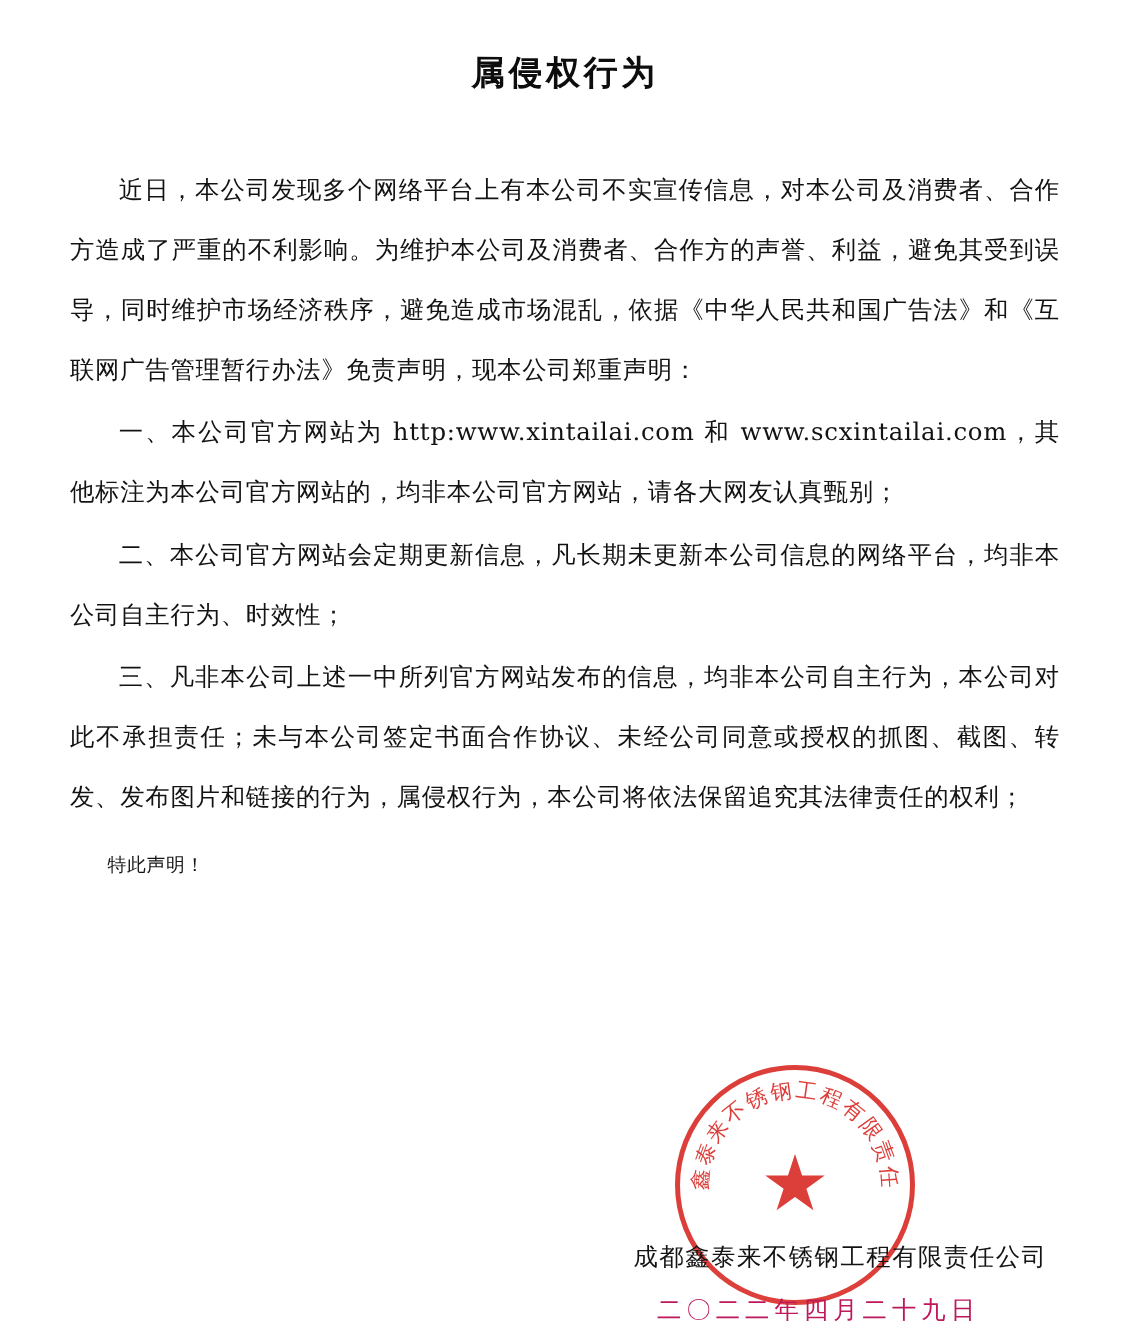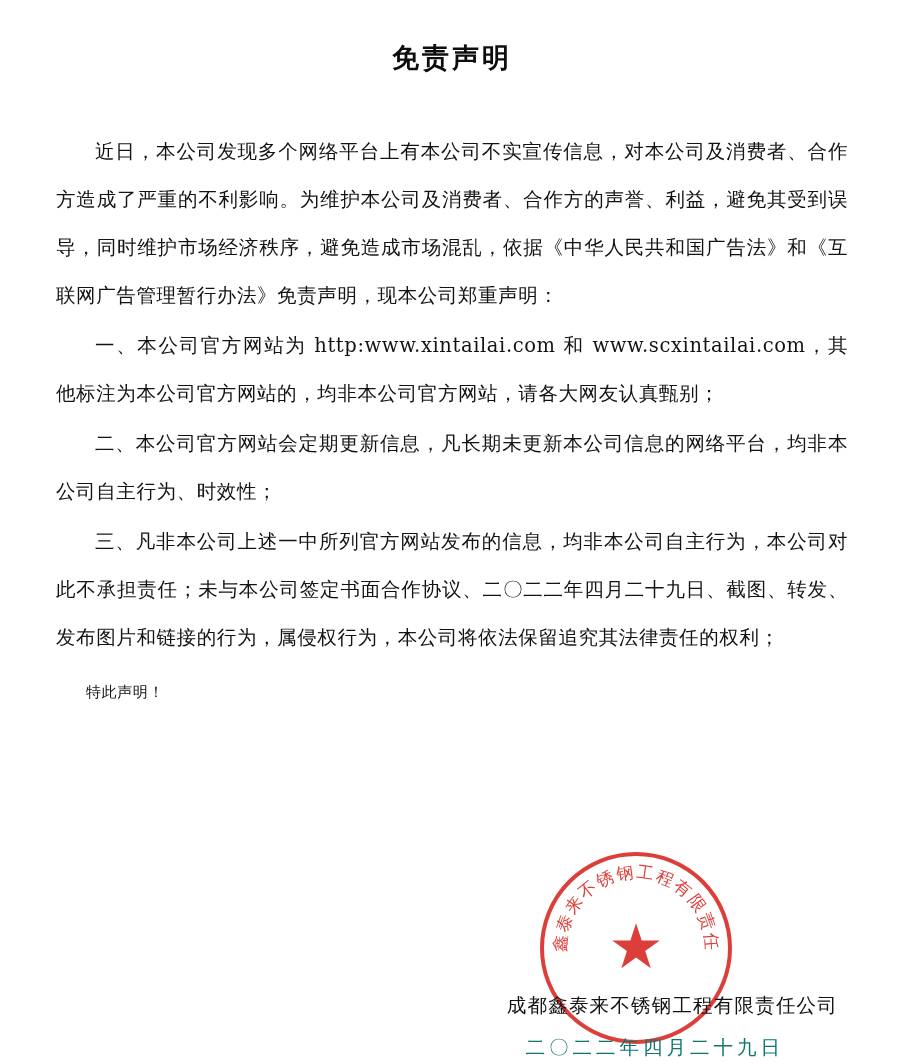--- a/index.html
+++ b/index.html
@@ -104,36 +104,36 @@
     letter-spacing: 1.2px;
     color: #131313;
     white-space: nowrap;
   }
   .date-line {
     position: absolute;
     right: 120px;
     top: 190px;
     font-size: 19.5px;
     letter-spacing: 4px;
-    color: #0f766e;
+    color: #be185d;
     white-space: nowrap;
   }
 </style>
 </head>
 <body>
 
 <div class="page">
 
-  <h1 class="doc-title">免责声明</h1>
+  <h1 class="doc-title">属侵权行为</h1>
 
   <div class="body-block">
     <p class="para">近日，本公司发现多个网络平台上有本公司不实宣传信息，对本公司及消费者、合作方造成了严重的不利影响。为维护本公司及消费者、合作方的声誉、利益，避免其受到误导，同时维护市场经济秩序，避免造成市场混乱，依据《中华人民共和国广告法》和《互联网广告管理暂行办法》免责声明，现本公司郑重声明：</p>
     <p class="para">一、本公司官方网站为 http:www.xintailai.com 和 www.scxintailai.com，其他标注为本公司官方网站的，均非本公司官方网站，请各大网友认真甄别；</p>
     <p class="para">二、本公司官方网站会定期更新信息，凡长期未更新本公司信息的网络平台，均非本公司自主行为、时效性；</p>
-    <p class="para">三、凡非本公司上述一中所列官方网站发布的信息，均非本公司自主行为，本公司对此不承担责任；未与本公司签定书面合作协议、二〇二二年四月二十九日、截图、转发、发布图片和链接的行为，属侵权行为，本公司将依法保留追究其法律责任的权利；</p>
+    <p class="para">三、凡非本公司上述一中所列官方网站发布的信息，均非本公司自主行为，本公司对此不承担责任；未与本公司签定书面合作协议、未经公司同意或授权的抓图、截图、转发、发布图片和链接的行为，属侵权行为，本公司将依法保留追究其法律责任的权利；</p>
     <p class="closing">特此声明！</p>
   </div>
 
   <div class="sign-area">
 
     <div class="stamp">
       <div class="stamp-inner">
         <svg class="stamp-text-svg" width="184" height="184" viewBox="0 0 184 184">
           <defs>
             <path id="arcpath" d="M 22,92 A 70,70 0 1 1 162,92" fill="none"></path>

